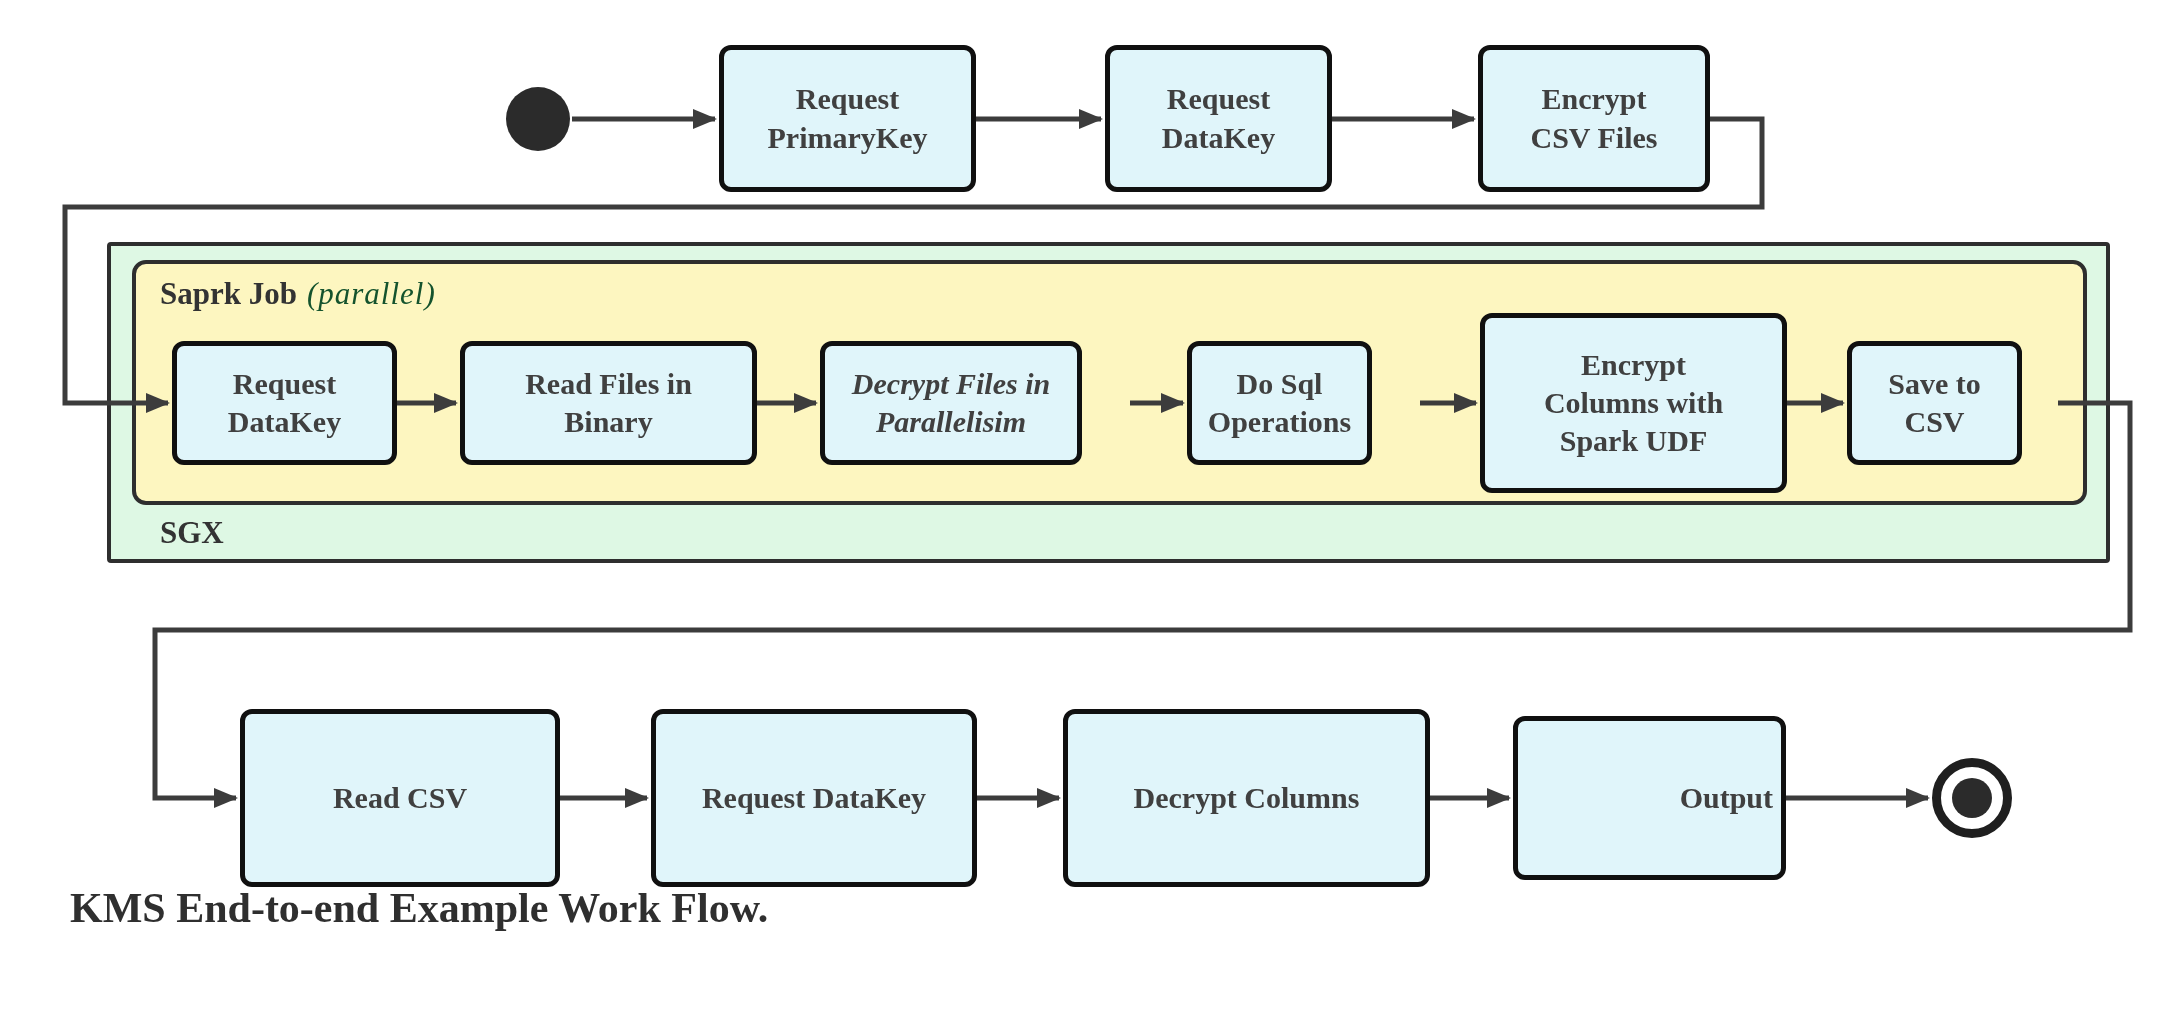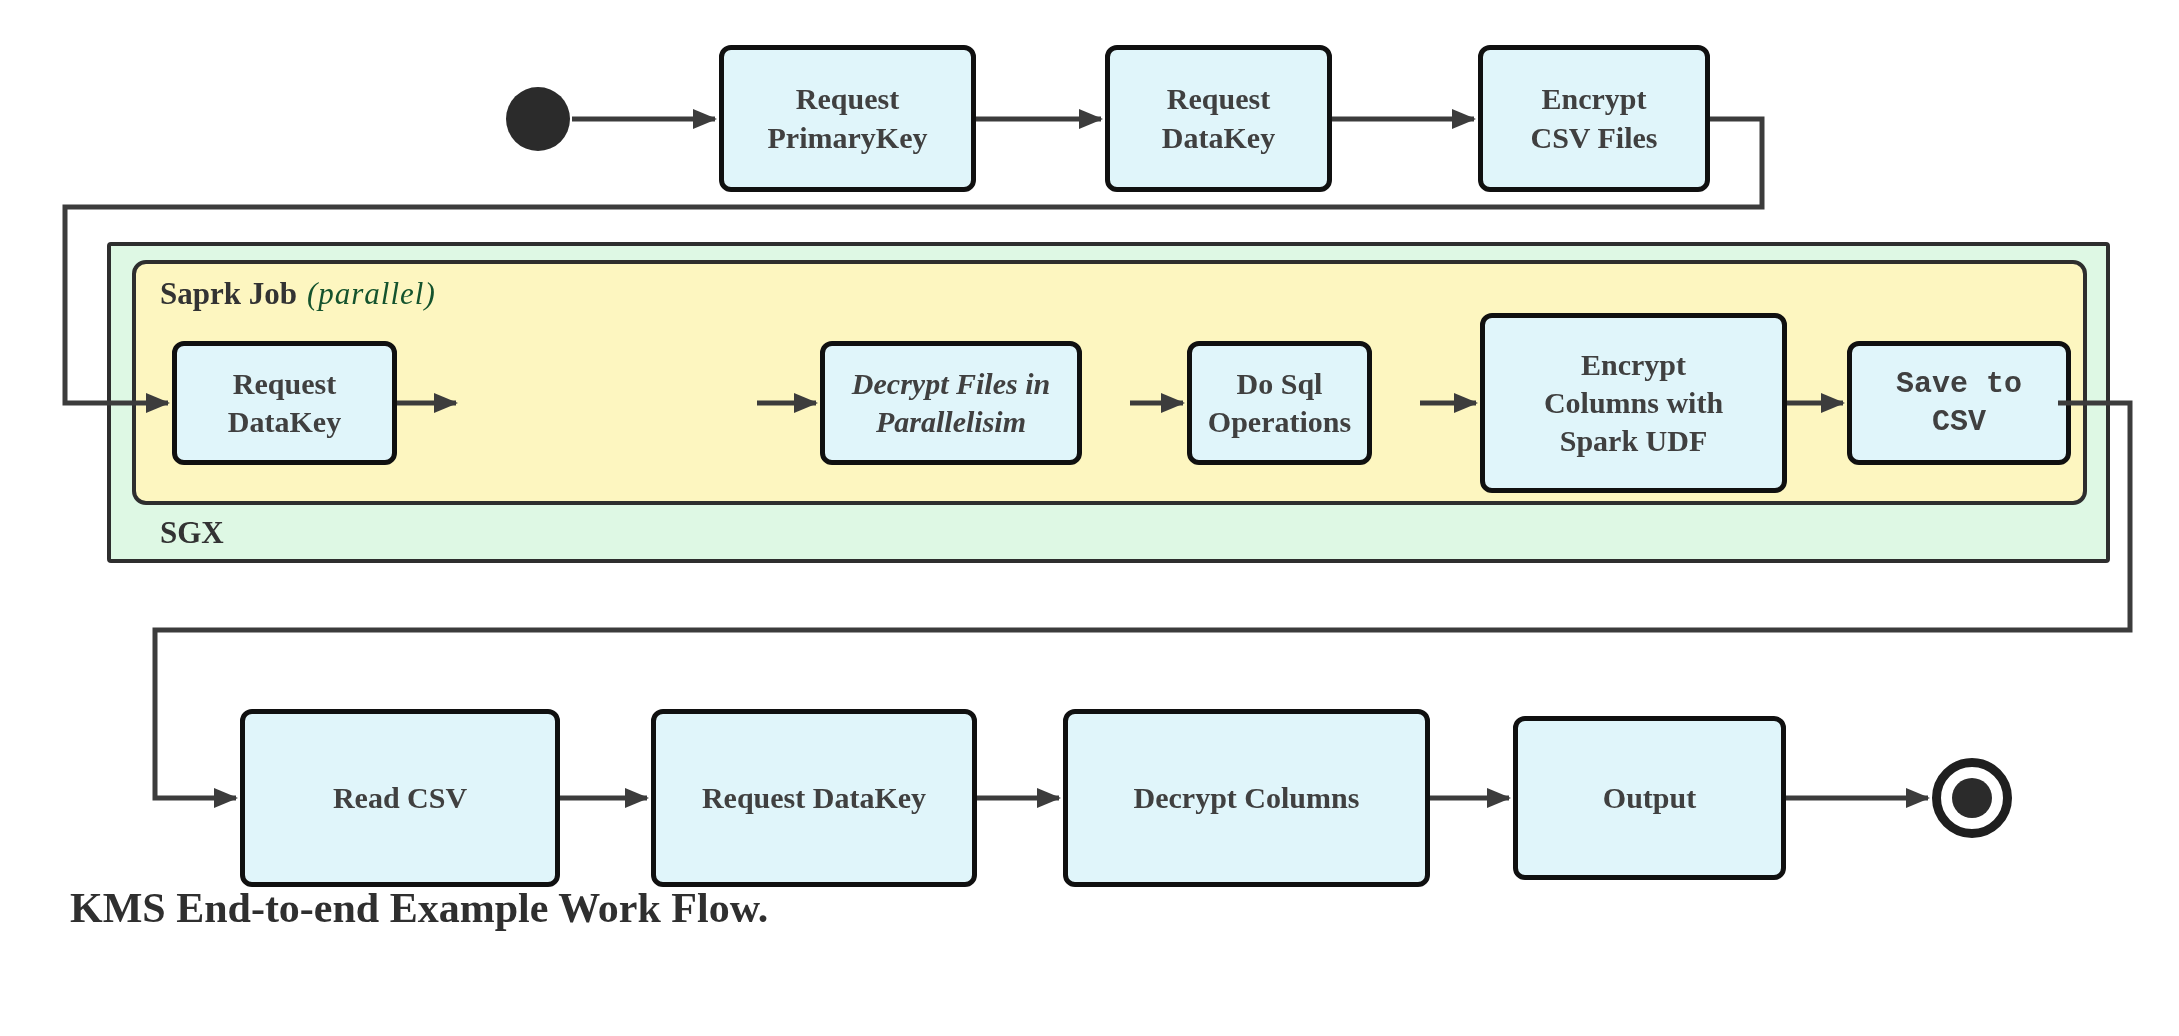--- a/index.html
+++ b/index.html
@@ -105,47 +105,51 @@
   </div>
   <div class="node" style="left:1478px;top:45px;width:232px;height:147px;">
     <span class="node-label">Encrypt
 CSV Files</span>
   </div>
 
   <div class="node" style="left:172px;top:341px;width:225px;height:124px;">
     <span class="node-label">Request
 DataKey</span>
   </div>
+  <div class="node" style="left:460px;top:341px;width:297px;height:124px;">
+    <span class="node-label">Read Files in
+Binary</span>
+  </div>
   <div class="node" style="left:820px;top:341px;width:262px;height:124px;font-style:italic;">
     <span class="node-label">Decrypt Files in
 Parallelisim</span>
   </div>
   <div class="node" style="left:1187px;top:341px;width:185px;height:124px;">
     <span class="node-label">Do Sql
 Operations</span>
   </div>
   <div class="node" style="left:1480px;top:313px;width:307px;height:180px;">
     <span class="node-label">Encrypt
 Columns with
 Spark UDF</span>
   </div>
-  <div class="node" style="left:1847px;top:341px;width:224px;height:124px;font-family:Liberation Mono, monospace;">
+  <div class="node" style="left:1847px;top:341px;width:175px;height:124px;">
     <span class="node-label">Save to CSV</span>
   </div>
 
   <div class="node" style="left:240px;top:709px;width:320px;height:178px;">
     <span class="node-label">Read CSV</span>
   </div>
   <div class="node" style="left:651px;top:709px;width:326px;height:178px;">
     <span class="node-label">Request DataKey</span>
   </div>
   <div class="node" style="left:1063px;top:709px;width:367px;height:178px;justify-content:center;">
     <span class="node-label">Decrypt Columns</span>
   </div>
-  <div class="node" style="left:1513px;top:716px;width:273px;height:164px;">
+  <div class="node" style="left:1513px;top:716px;width:273px;height:164px;justify-content:flex-end;">
     <span class="node-label">Output</span>
   </div>
 
   <svg class="edges" viewBox="0 0 2179 1036" xmlns="http://www.w3.org/2000/svg">
     <defs>
       <marker id="arrow" viewBox="0 0 24 20" refX="22" refY="10" markerWidth="24" markerHeight="20" markerUnits="userSpaceOnUse" orient="auto">
         <path d="M0,0 L24,10 L0,20 Z" fill="#3c3c3c" style="fill:var(--edge)"></path>
       </marker>
     </defs>
     <polyline points="572,119 715,119" marker-end="url(#arrow)"></polyline>

